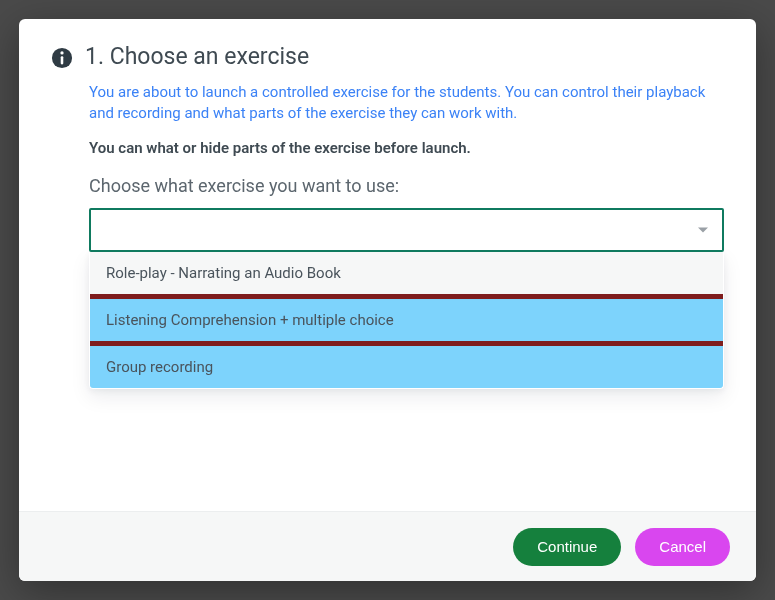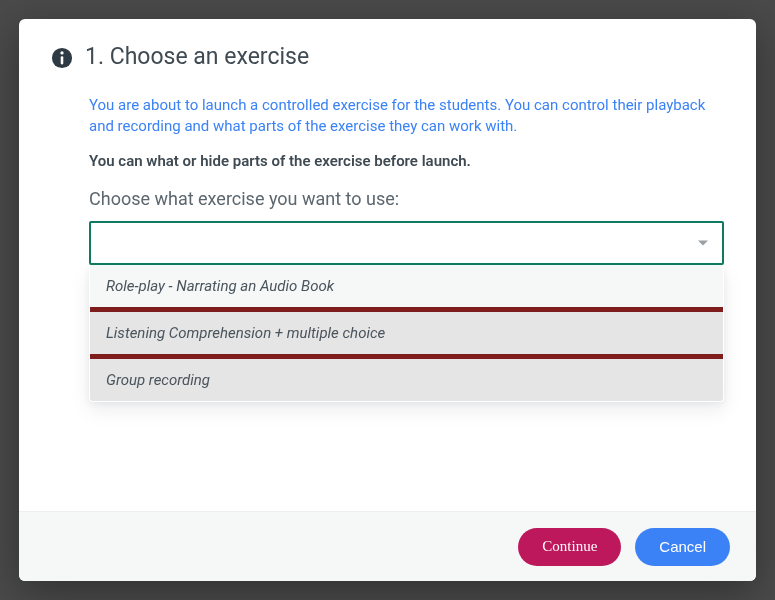--- a/index.html
+++ b/index.html
@@ -30,21 +30,21 @@
   }
   .modal-body {
     flex: 1 1 auto;
     padding: 24px 32px 20px 32px;
     position: relative;
   }
   .title-row {
     display: flex;
     align-items: center;
     gap: 12px;
-    margin-bottom: 24px;
+    margin-bottom: 11px;
     text-align: right;
   }
   .title-row svg {
     flex: 0 0 auto;
     margin-top: 2px;
   }
   .title {
     font-size: 23px;
     font-weight: 400;
     color: #3f4a52;
@@ -95,23 +95,22 @@
     border-right: 5px solid transparent;
     border-top: 5px solid #9aa0a6;
   }
   .dropdown {
     margin-left: 38px;
     margin-right: 0;
     border: 1px solid #ffffff;
     border-top: none;
     border-radius: 0 0 4px 4px;
     box-shadow: 0 8px 20px rgba(15, 30, 45, 0.08), 0 2px 6px rgba(15,30,45,0.06);
-    background: #e5e5e5;
+    background: #7dd3fc;
     overflow: hidden;
-    font-style: italic;
   }
   .opt {
     padding: 12px 16px;
     font-size: 15px;
     color: #4a545c;
     border-top: 5px solid #7f1d1d;
     cursor: pointer;
   }
   .opt:first-child {
     border-top: none;
@@ -135,26 +134,25 @@
     border: none;
     font-size: 15px;
     font-weight: 500;
     color: #ffffff;
     cursor: pointer;
     display: inline-flex;
     align-items: center;
     justify-content: center;
   }
   .btn-continue {
-    background: #be185d;
+    background: #15803d;
     cursor: default;
-    font-family: Liberation Serif, serif;
   }
   .btn-cancel {
-    background: #3b82f6;
+    background: #d946ef;
   }
 </style>
 </head>
 <body>
 
 <div class="modal">
   <div class="modal-body">
 
     <div class="title-row">
       <svg width="22" height="22" viewBox="0 0 24 24">

